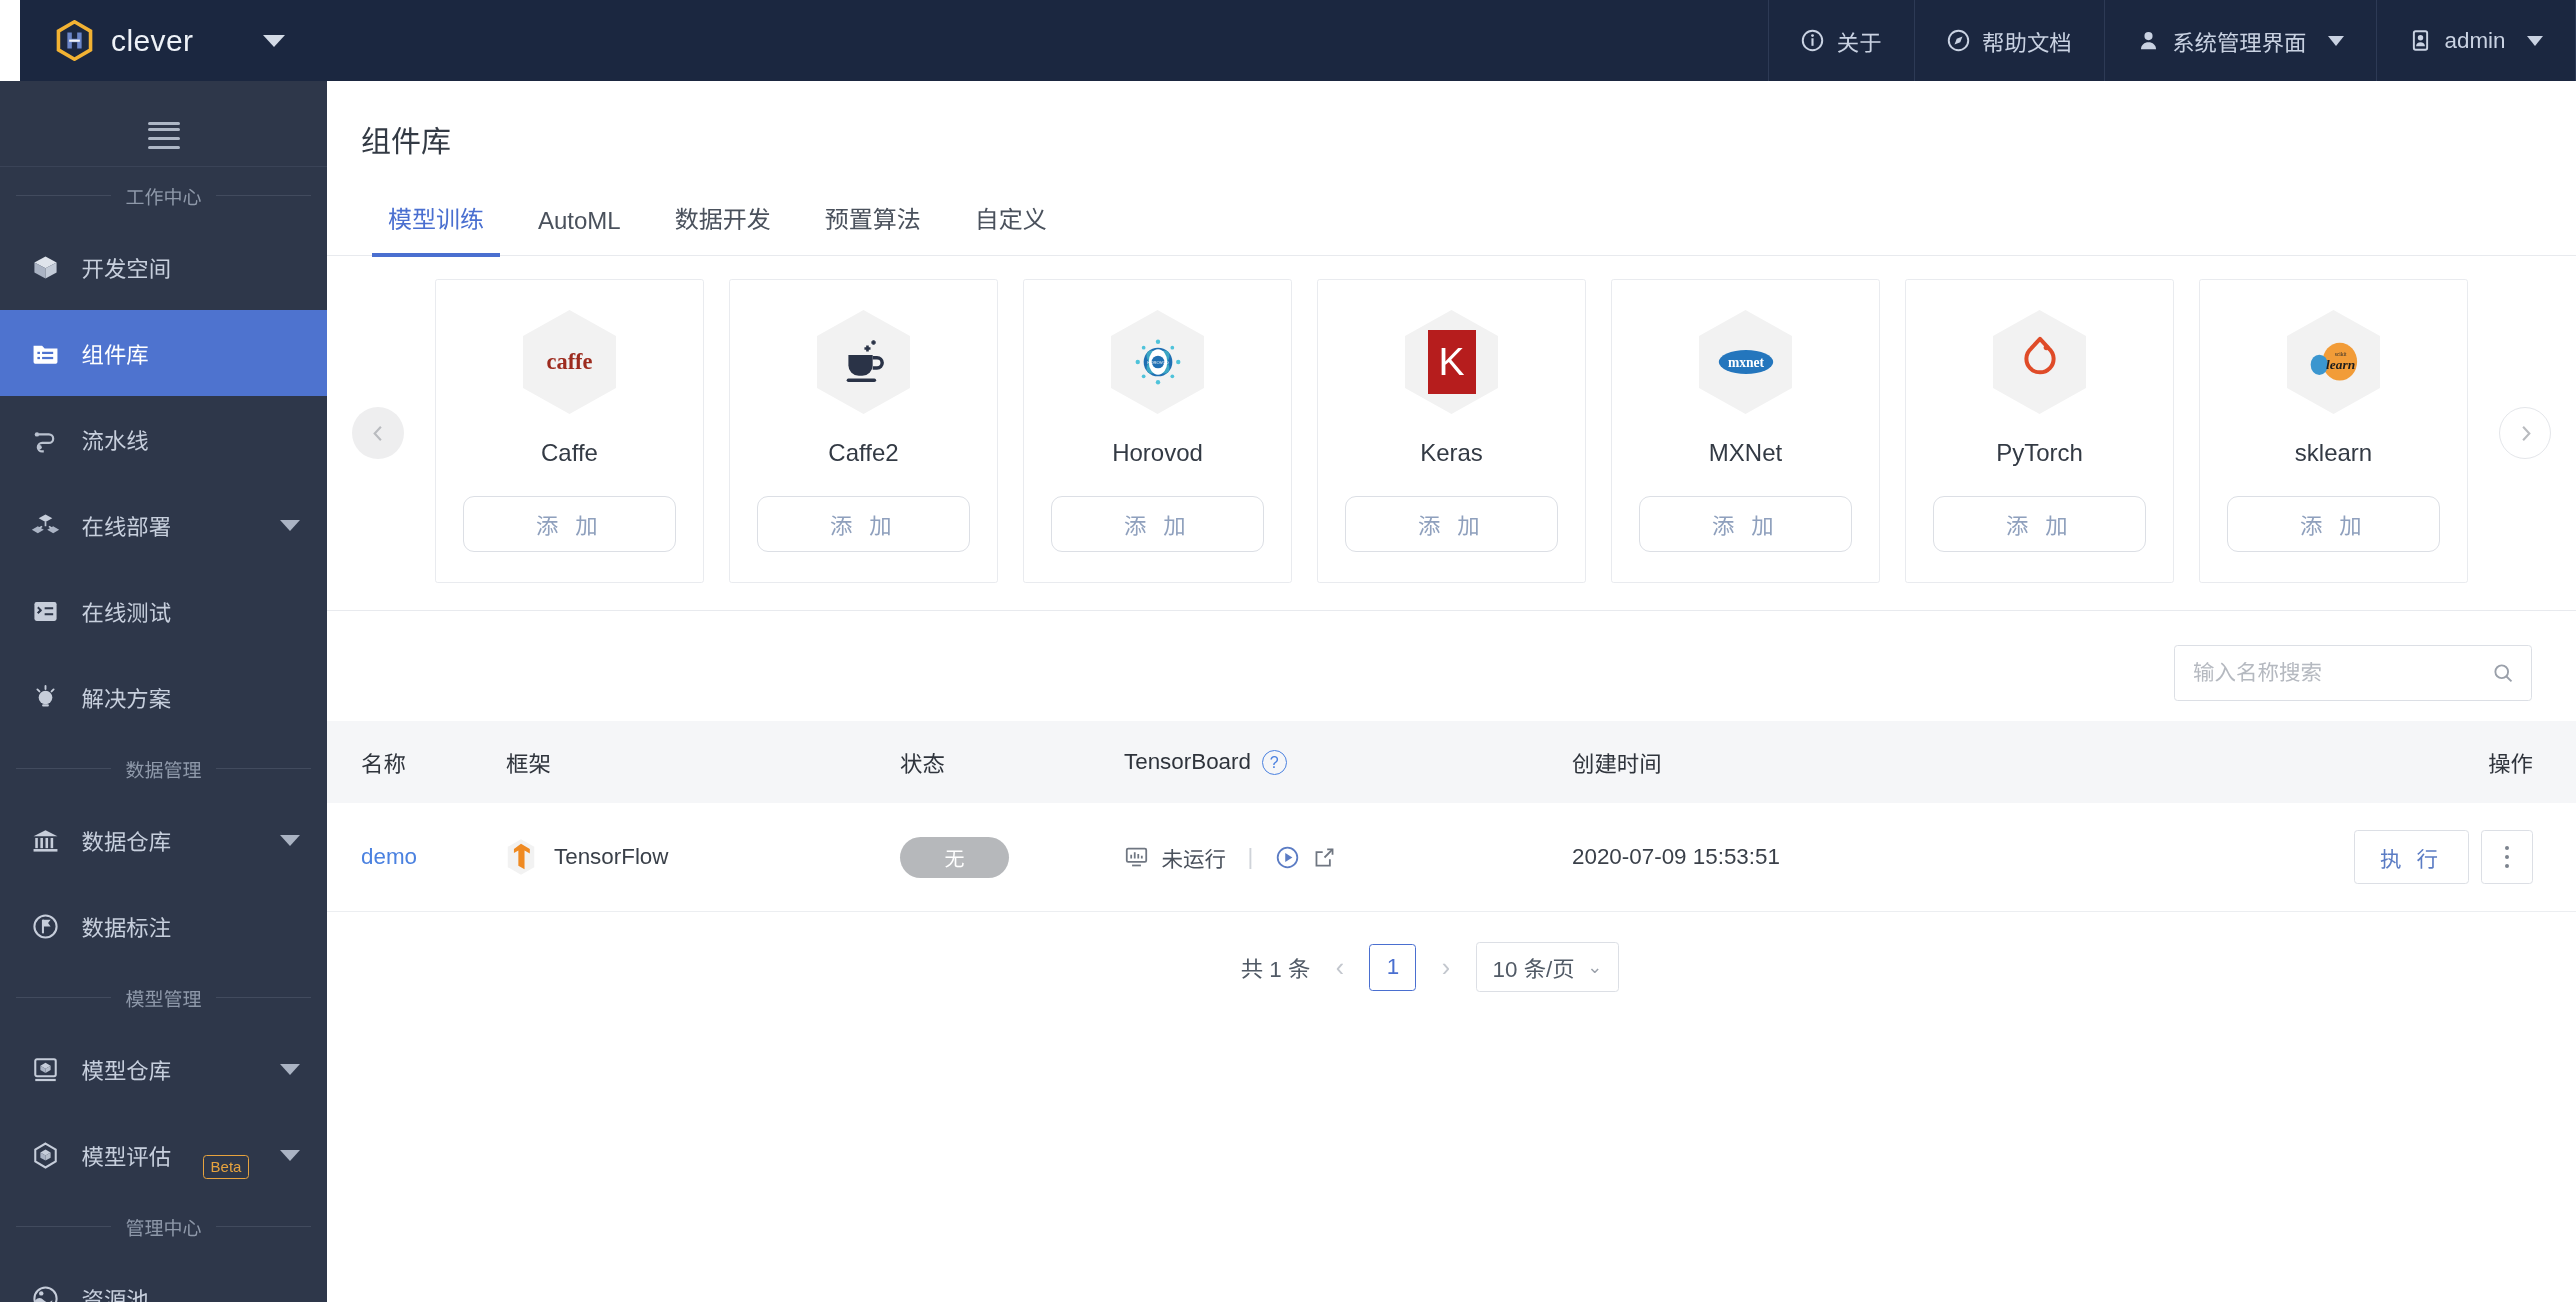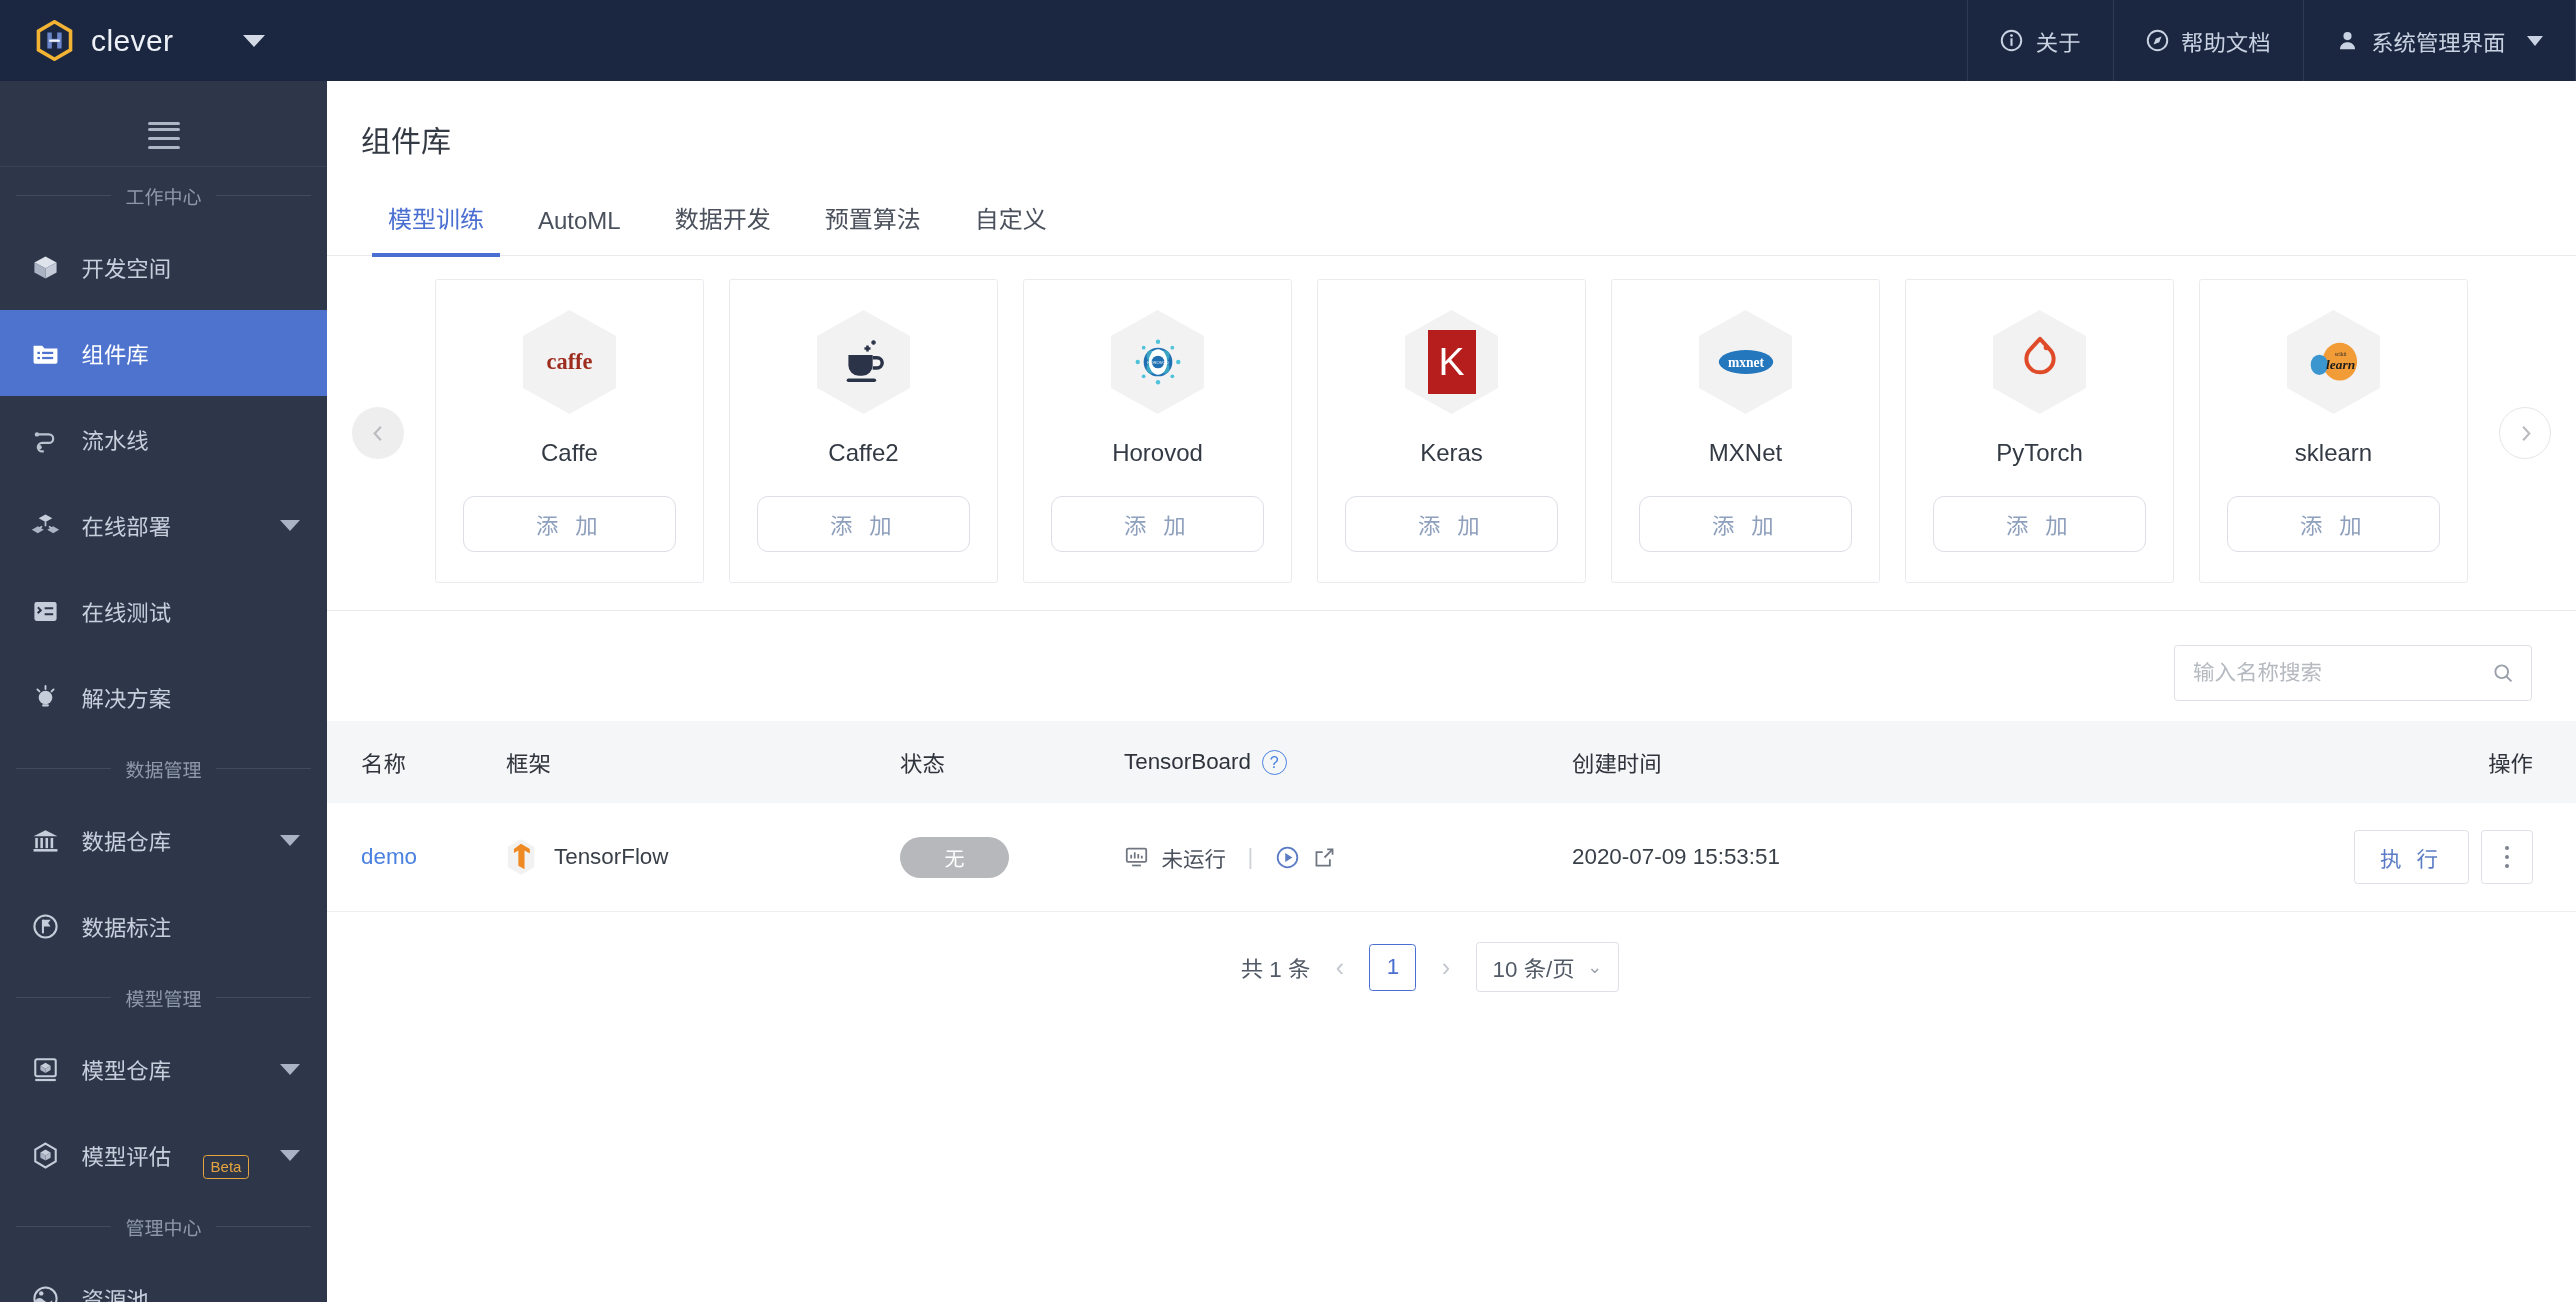--- a/index.html
+++ b/index.html
@@ -14,20 +14,21 @@
   body { display: flex; flex-direction: column; }
 
   
   .topbar {
     height: 81px;
     background: #1b2740;
     display: flex;
     align-items: stretch;
     flex: 0 0 81px;
     color: #c9d2e2;
+    margin-left: 20px;
   }
   .brand {
     width: 327px;
     display: flex;
     align-items: center;
     padding-left: 34px;
     gap: 16px;
     flex: 0 0 327px;
   }
   .logo-hex { width: 41px; height: 41px; flex: 0 0 41px; }
@@ -393,20 +394,31 @@
       <span class="ic">
         <svg viewBox="0 0 26 26" width="23" height="23">
             <circle cx="13" cy="8" r="4.6" fill="#c9d2e2"></circle>
             <path d="M4.5 23c0-5 3.9-8 8.5-8s8.5 3 8.5 8z" fill="#c9d2e2"></path>
           </svg>
       </span>
       <span>系统管理界面</span>
       <span class="tn-caret"></span>
     </div>
 
+    <div class="topnav-item">
+      <span class="ic">
+        <svg viewBox="0 0 26 26" width="23" height="23">
+            <rect x="5.5" y="2.5" width="15" height="21" rx="2" fill="none" stroke="#c9d2e2" stroke-width="2.2"></rect>
+            <circle cx="13" cy="10" r="3.1" fill="#c9d2e2"></circle>
+            <path d="M8 19.5c0-3 2.3-4.6 5-4.6s5 1.6 5 4.6z" fill="#c9d2e2"></path>
+          </svg>
+      </span>
+      <span>admin</span>
+      <span class="tn-caret"></span>
+    </div>
 
   </div>
 </div>
 
 <div class="shell">
 
   <nav class="sidebar">
     <div class="hamburger-row">
       <span class="hamburger ic">
         <span style="display:block;width:32px">

